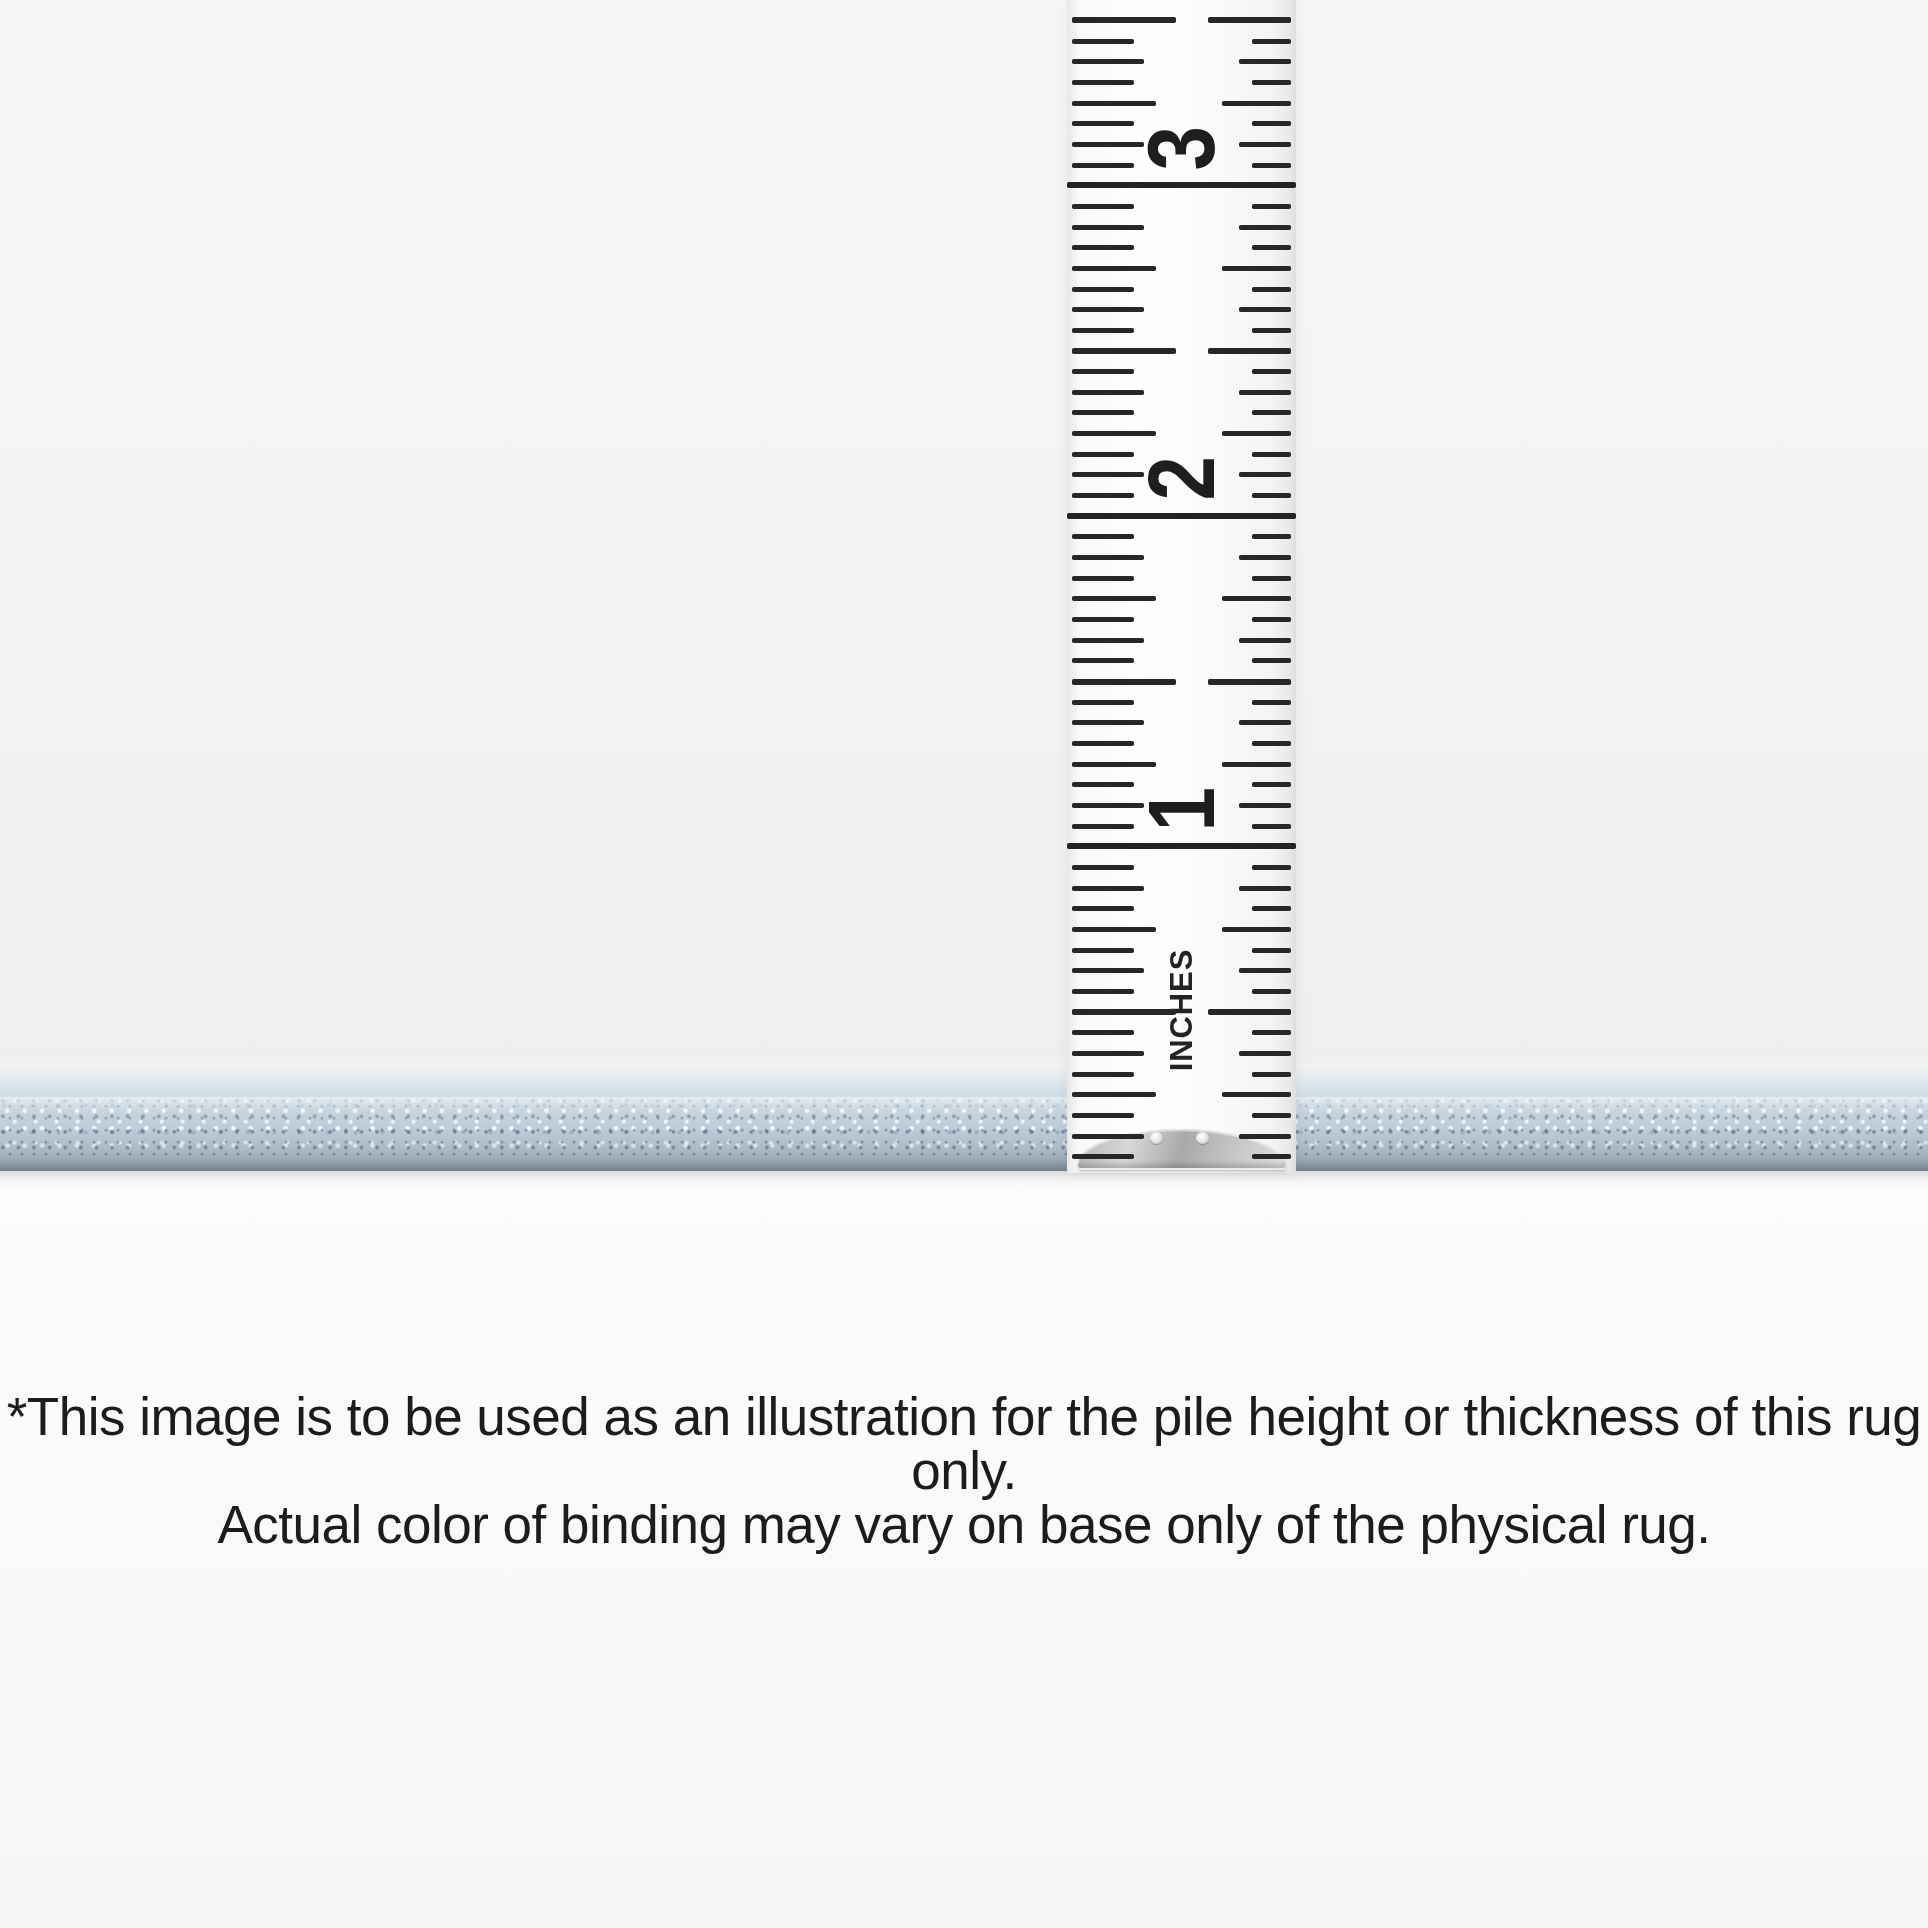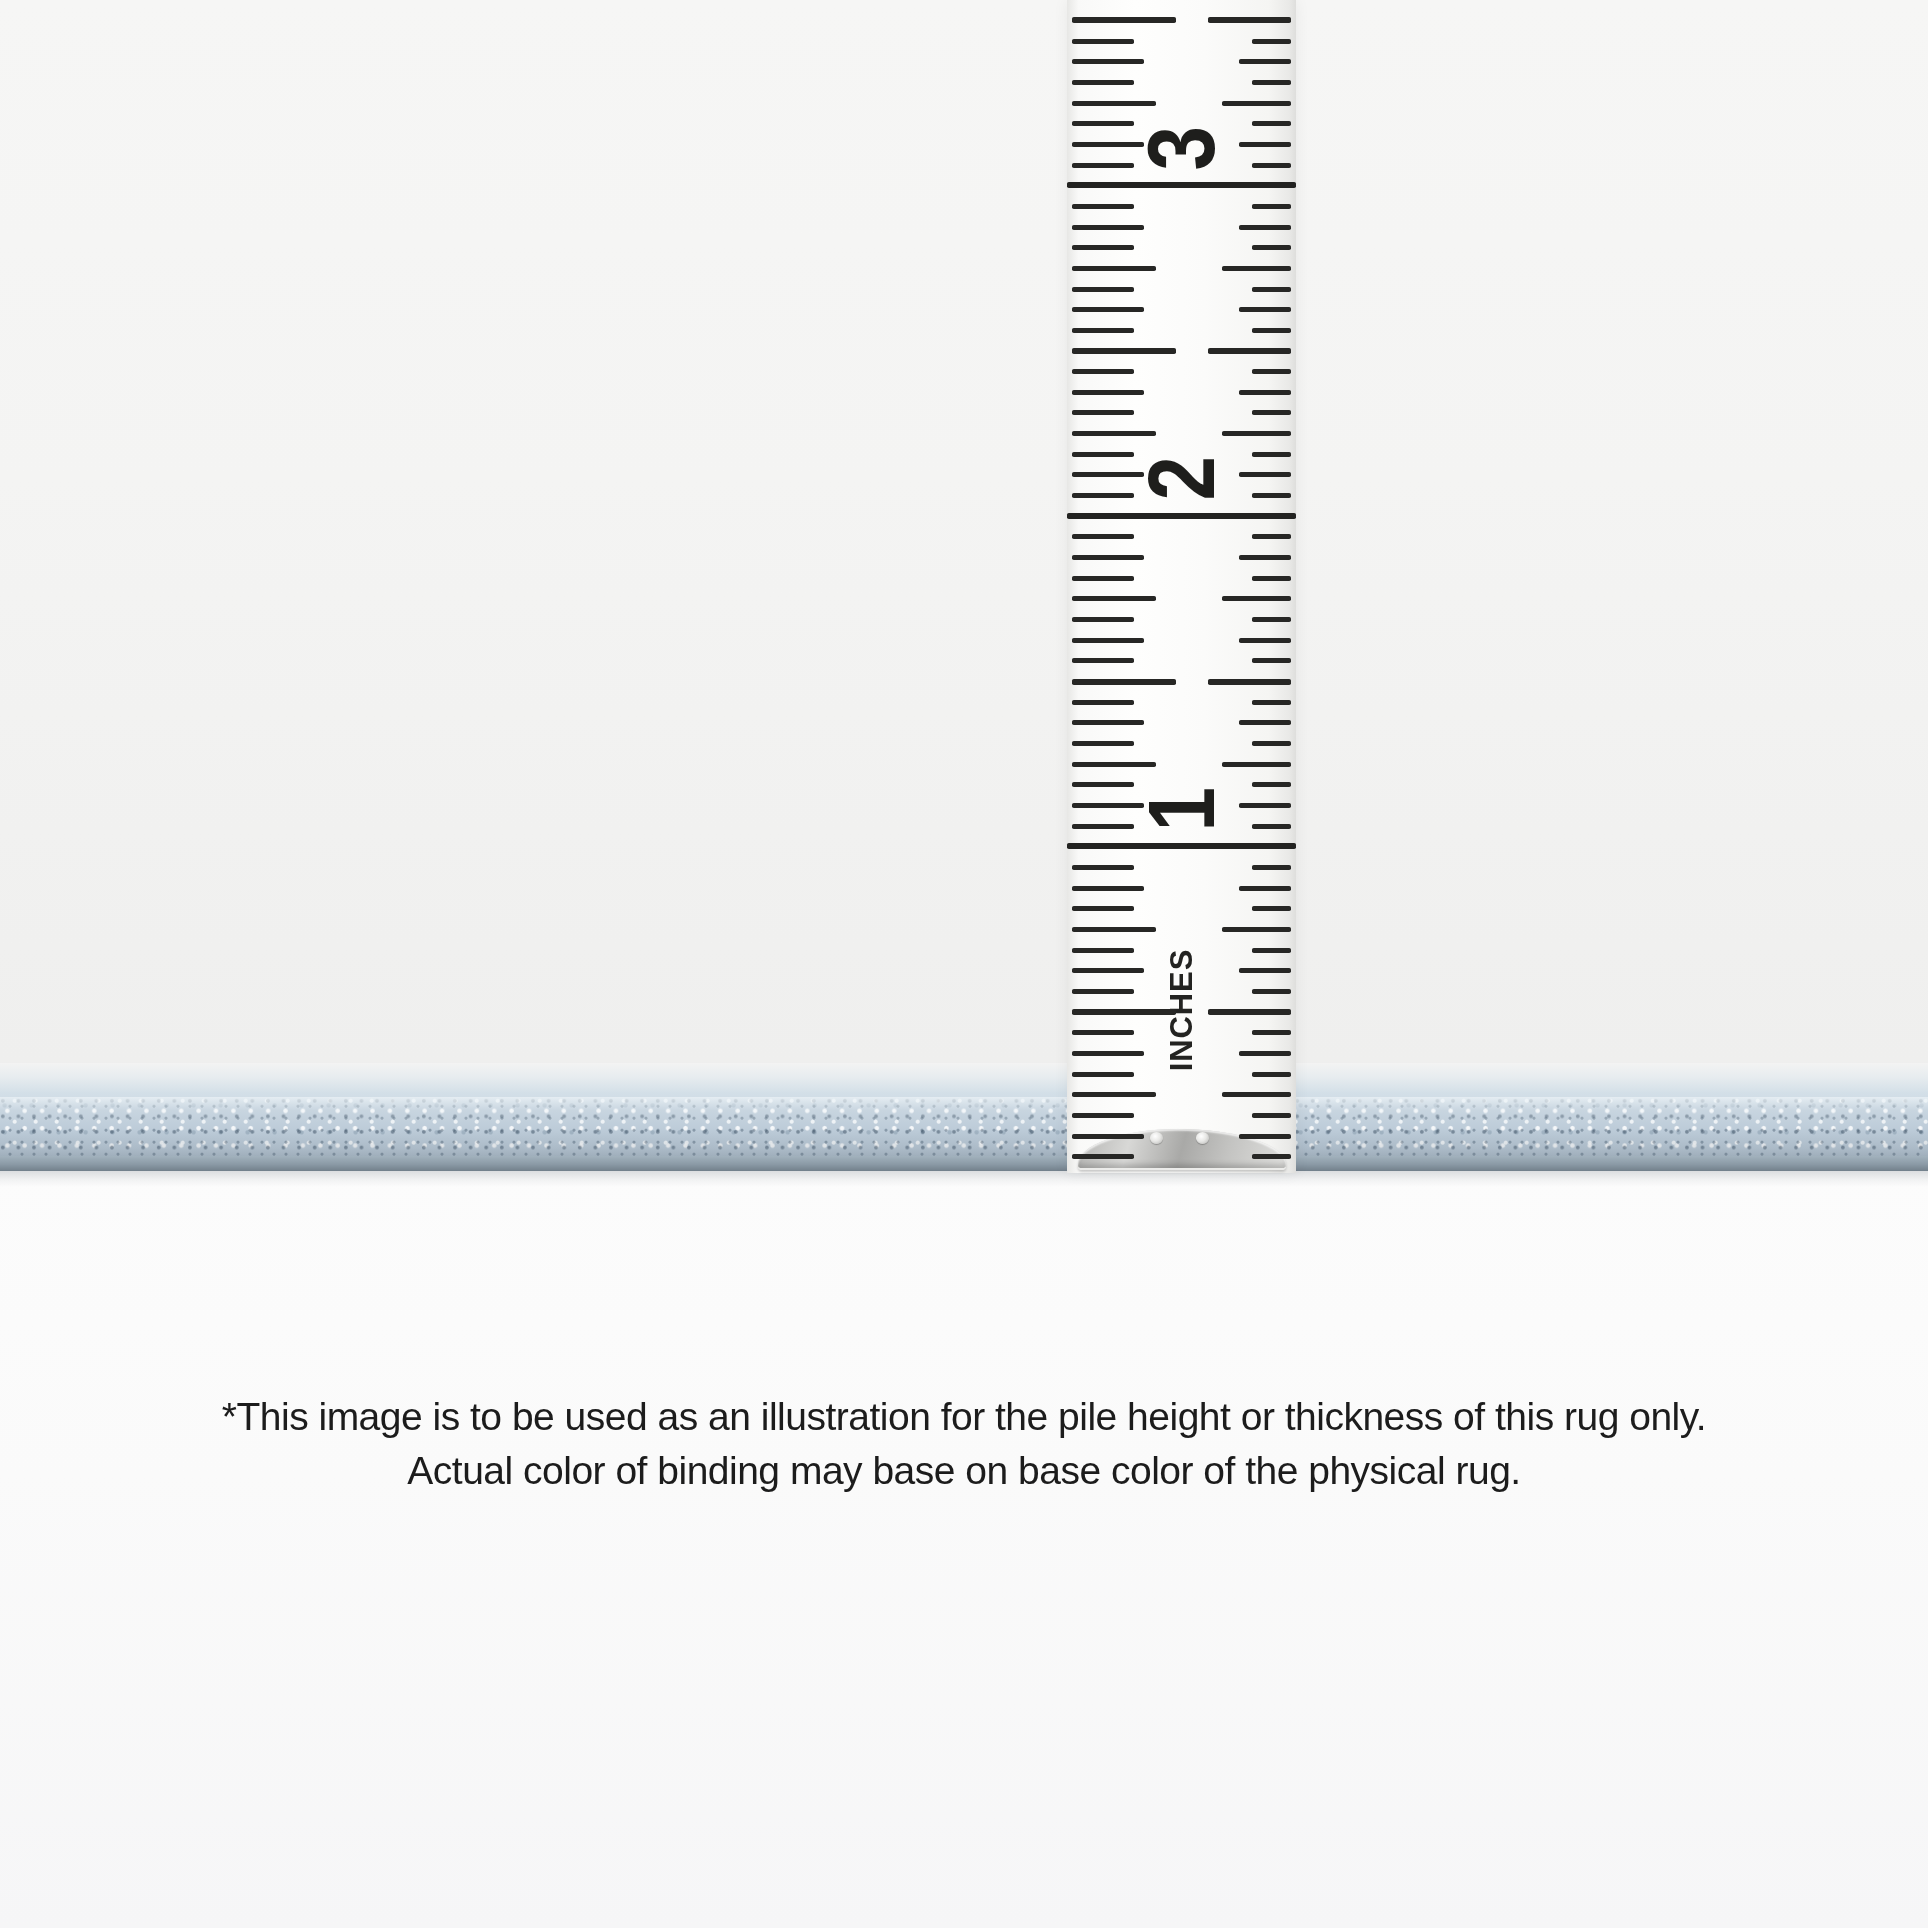--- a/index.html
+++ b/index.html
@@ -157,21 +157,21 @@
   }
   .rivet.r1 { left: 72px; }
   .rivet.r2 { left: 118px; }
 
   
   .disclaimer {
     position: absolute;
     left: 0; top: 1390px;
     width: 100%;
     text-align: center;
-    font-size: 39px;
+    font-size: 53px;
     line-height: 54px;
     letter-spacing: -0.5px;
     color: #1c1c1c;
     z-index: 4;
   }
 </style>
 </head>
 <body>
 
 <div class="scene">
@@ -303,17 +303,17 @@
       <div class="tick left" style="top: 59px; height: 4.6px; width: 72px;"></div>
       <div class="tick right" style="top: 59px; height: 4.6px; width: 52px;"></div>
       <div class="tick left" style="top: 39px; height: 4.6px; width: 62px;"></div>
       <div class="tick right" style="top: 39px; height: 4.6px; width: 39px;"></div>
       <div class="tick left" style="top: 17.4px; height: 5.5px; width: 104px;"></div>
       <div class="tick right" style="top: 17.4px; height: 5.5px; width: 83px;"></div>
     </div>
 
   <div class="disclaimer">
     <div>*This image is to be used as an illustration for the pile height or thickness of this rug only.</div>
-    <div>Actual color of binding may base on base color of the physical rug.</div>
+    <div>Actual color of binding may vary on base only of the physical rug.</div>
   </div>
 
 </div>
 
 
 </body></html>

